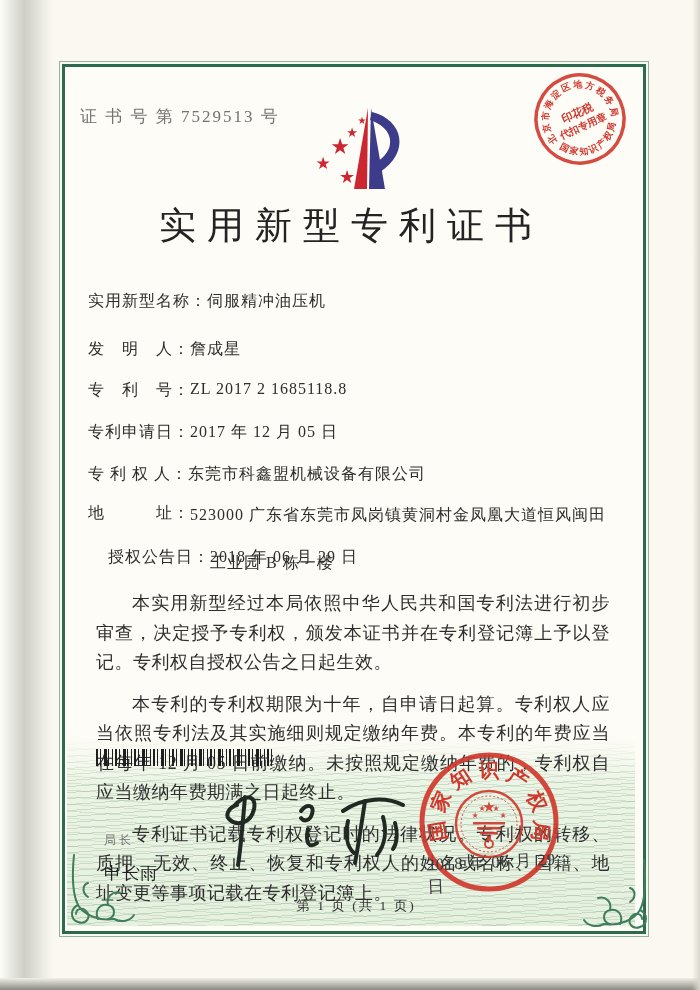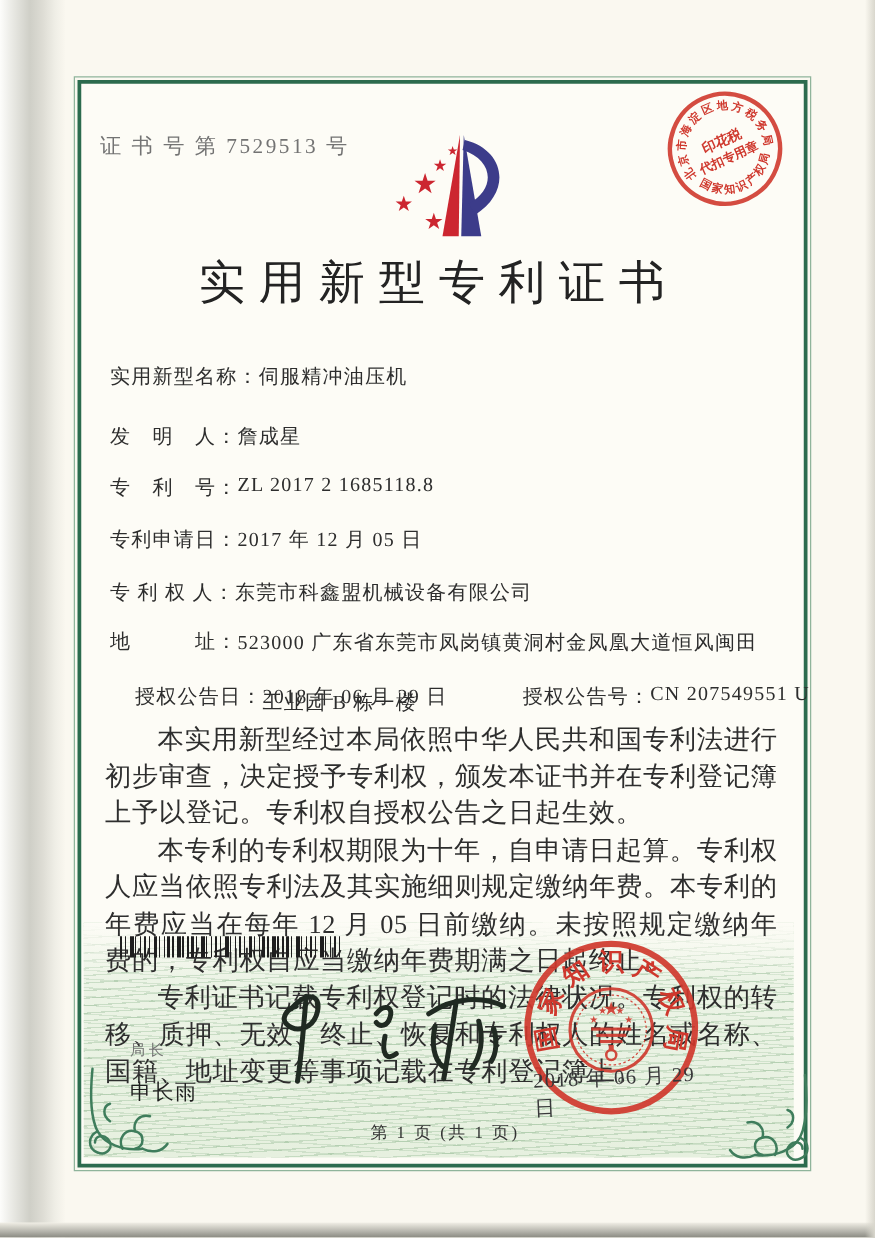--- a/index.html
+++ b/index.html
@@ -31,21 +31,21 @@
   .logo{position:absolute;left:290px;top:99px;width:126px;height:100px;}
   .title{position:absolute;left:62px;top:201px;width:578px;text-align:center;
     font-size:37px;letter-spacing:11px;color:#232323;font-weight:500;}
   .field{position:absolute;left:88px;font-size:16px;color:#2d2d2d;display:flex;}
   .field .lab{white-space:pre;letter-spacing:1px;}
   .field .val{white-space:pre;letter-spacing:1px;}
   .addr-val{width:452px;line-height:24px;}
   .row-grant{width:540px;justify-content:space-between;margin-left:20px;}
   .pair{display:flex;}
   .paras{position:absolute;left:84px;top:577px;width:538px;color:#2e2e2e;}
-  .paras p{margin:0;font-size:21px;line-height:29.5px;text-indent:2em;
+  .paras p{margin:12px;font-size:18px;line-height:29.5px;text-indent:2em;
     text-align:justify;letter-spacing:.5px;}
   .barcode{position:absolute;left:96px;top:749px;width:176px;height:17px;
     background:repeating-linear-gradient(90deg,
       #1e1e1e 0 2px,transparent 2px 4px,#1e1e1e 4px 5px,transparent 5px 8px,
       #1e1e1e 8px 11px,transparent 11px 12px,#1e1e1e 12px 13px,transparent 13px 16px,
       #1e1e1e 16px 17px,transparent 17px 19px);}
   .sig-title{position:absolute;left:104px;top:832px;font-size:12px;color:#737373;
     font-family:"Liberation Sans","DejaVu Sans",sans-serif;letter-spacing:3px;}
   .sig-name{position:absolute;left:104px;top:862px;font-size:17px;color:#1f1f1f;
     font-family:"Liberation Sans","DejaVu Sans",sans-serif;letter-spacing:1px;}
@@ -107,24 +107,20 @@
   </div>
   <div class="field" style="top:503px">
     <span class="lab">地　　　址：</span>
     <span class="val addr-val"><span>523000 广东省东莞市凤岗镇黄洞村金凤凰大道恒风闽田</span><br>
     <span>工业园 B 栋一楼</span></span>
   </div>
   <div class="field row-grant" style="top:547px">
     <span class="pair">
       <span class="lab">授权公告日：</span>
       <span class="val">2018 年 06 月 29 日</span>
-    </span>
-    <span class="pair">
-      <span class="lab">授权公告号：</span>
-      <span class="val">CN 207549551 U</span>
     </span>
   </div>
 
   <div class="paras">
     <p>本实用新型经过本局依照中华人民共和国专利法进行初步审查，决定授予专利权，颁发本证书并在专利登记簿上予以登记。专利权自授权公告之日起生效。</p>
     <p>本专利的专利权期限为十年，自申请日起算。专利权人应当依照专利法及其实施细则规定缴纳年费。本专利的年费应当在每年 12 月 05 日前缴纳。未按照规定缴纳年费的，专利权自应当缴纳年费期满之日起终止。</p>
     <p>专利证书记载专利权登记时的法律状况。专利权的转移、质押、无效、终止、恢复和专利权人的姓名或名称、国籍、地址变更等事项记载在专利登记簿上。</p>
   </div>
 
   <div class="barcode"></div>

